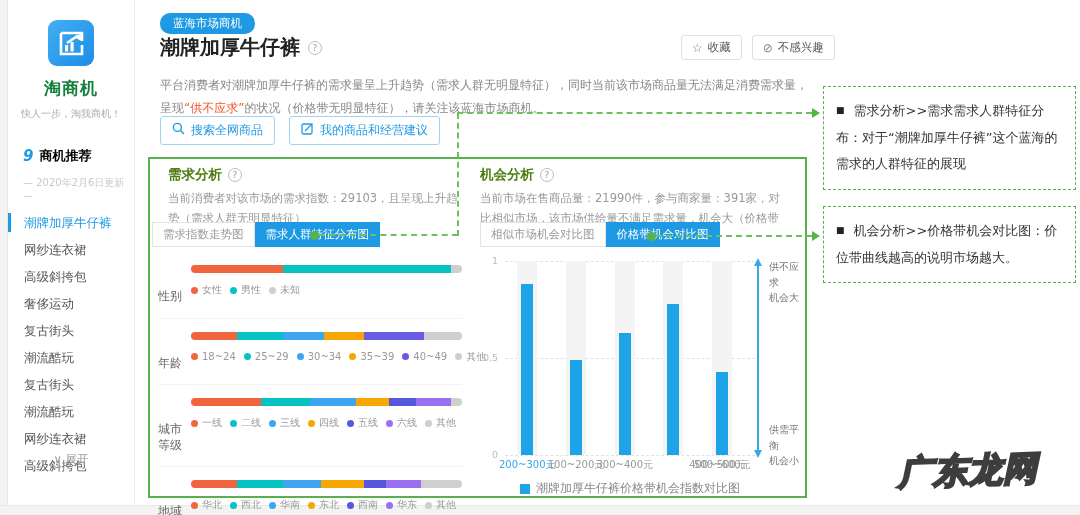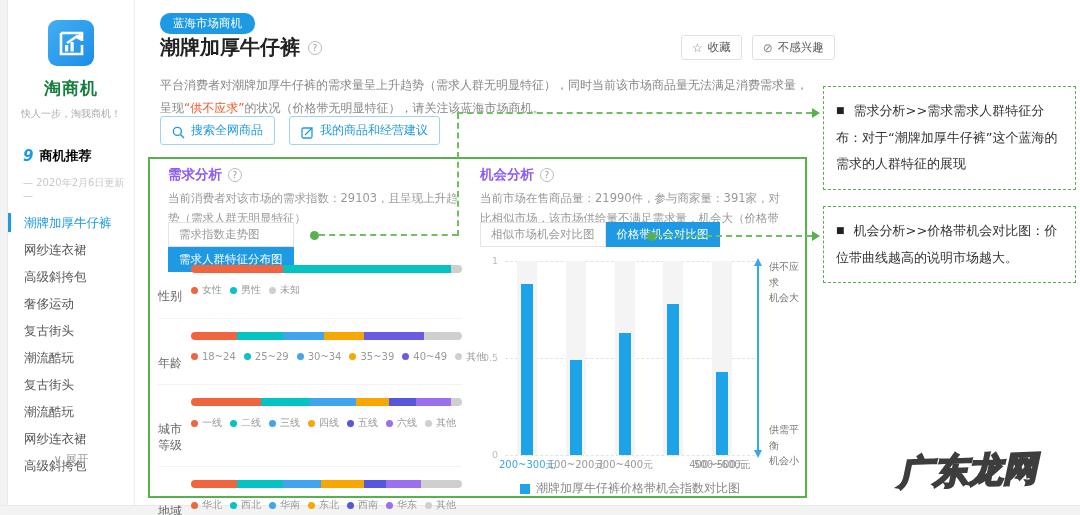--- a/index.html
+++ b/index.html
@@ -29,26 +29,26 @@
   .badge { position:absolute; left:160px; top:13px; background:#1e9ae4; color:#fff; font-size:11.5px; padding:3px 13px; border-radius:10px; }
   .page-title-row { position:absolute; left:160px; top:34px; display:flex; align-items:center; gap:8px; }
   .page-title { font-size:20px; font-weight:bold; color:#222; }
   .qmark { display:inline-flex; width:14px; height:14px; border:1px solid #bbb; border-radius:50%; color:#999; font-size:9px; align-items:center; justify-content:center; flex:none; }
   .fav-row { position:absolute; left:681px; top:35px; display:flex; gap:10px; }
   .ghost-btn { display:flex; align-items:center; gap:5px; border:1px solid #e0e0e0; border-radius:3px; background:#fff; color:#555; font-size:11.5px; padding:4px 10px; cursor:pointer; }
   .ghost-btn .ic { color:#888; font-size:12px; }
   .desc { position:absolute; left:160px; top:74px; width:658px; font-size:12px; color:#888; line-height:1.95; }
   .hl { color:#f0582b; }
   .action-row { position:absolute; left:160px; top:116px; display:flex; gap:14px; }
-  .blue-ghost-btn { display:flex; align-items:flex-end; gap:6px; border:1px solid #9fd3f6; border-radius:3px; background:#fff; color:#1e9ae4; font-size:12px; padding:5px 11px; cursor:pointer; }
+  .blue-ghost-btn { display:flex; align-items:flex-start; gap:6px; border:1px solid #9fd3f6; border-radius:3px; background:#fff; color:#1e9ae4; font-size:12px; padding:5px 11px; cursor:pointer; }
 
   
   .green-box { position:absolute; left:148px; top:157px; width:659px; height:341px; border:2px solid #58b14c; background:#fff; }
   .panel-title-row { position:absolute; display:flex; align-items:center; gap:6px; }
-  .panel-title { font-size:13.5px; font-weight:bold; color:#8b5cf6; }
+  .panel-title { font-size:13.5px; font-weight:bold; color:#4d7c0f; }
   .panel-desc { position:absolute; font-size:11.5px; color:#999; line-height:1.75; }
   .tabs { position:absolute; display:flex; }
   .tab { height:25px; display:flex; align-items:center; padding:0 10px; font-size:11.5px; border:1px solid #e3e3e3; color:#999; background:#fff; cursor:pointer; white-space:nowrap; }
   .tab.active { background:#1e9ae4; border-color:#1e9ae4; color:#fff; }
 
   
   .demo-groups { position:absolute; left:158px; top:252px; width:304px; }
   .demo-group { display:flex; gap:3px; padding:13px 0 13px; border-bottom:1px solid #f3f3f3; }
   .demo-group:last-child { border-bottom:none; }
   .demo-label { width:30px; font-size:12px; color:#666; line-height:1.3; padding-top:0; flex:none;margin-top:24px; }
@@ -167,21 +167,21 @@
     </button>
   </div>
 
   <div class="green-box"></div>
 
   <div class="panel-title-row" style="left:168px; top:166px;">
     <span class="panel-title">需求分析</span>
     <span class="qmark">?</span>
   </div>
   <div class="panel-desc" style="left:168px; top:188px; width:292px;">当前消费者对该市场的需求指数：29103，且呈现上升趋势（需求人群无明显特征）</div>
-  <div class="tabs" style="left:168px; top:222px;flex-direction:column;">
+  <div class="tabs" style="left:152px; top:222px;">
     <div class="tab">需求指数走势图</div>
     <div class="tab active">需求人群特征分布图</div>
   </div>
   <div class="demo-groups">
       <div class="demo-group">
         <div class="demo-label">性别</div>
         <div class="demo-right">
           <div class="demo-bar">
             <div class="demo-seg" style="width: 34%; background: rgb(240, 101, 62);"></div>
             <div class="demo-seg" style="width: 62%; background: rgb(6, 195, 195);"></div>

